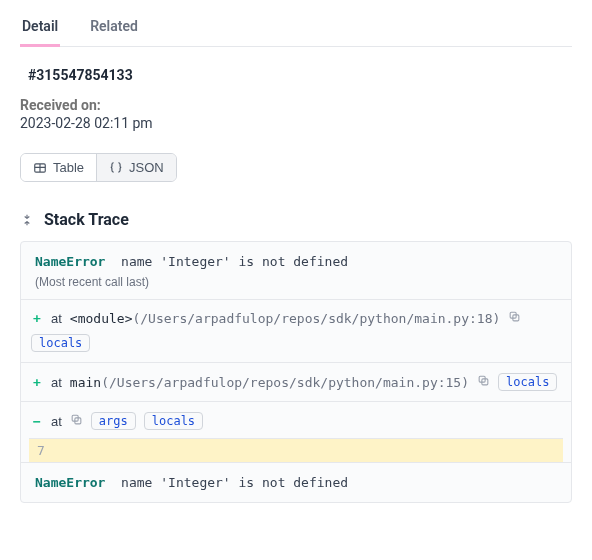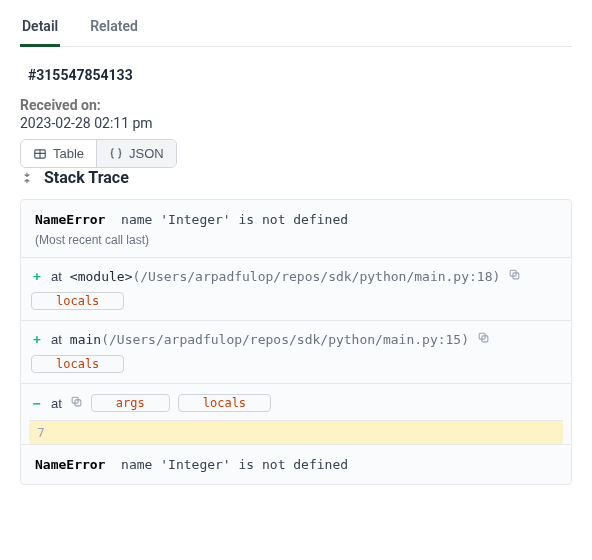--- a/index.html
+++ b/index.html
@@ -6,43 +6,43 @@
   body {
     font-family: -apple-system, BlinkMacSystemFont, "Segoe UI", Roboto, sans-serif;
     background: #fff;
     color: #384252;
     width: 592px;
     height: 560px;
     padding: 0 20px;
   }
   .tabs { display: flex; gap: 28px; border-bottom: 1px solid #e5e7eb; padding-top: 12px; }
   .tab { font-size: 14px; font-weight:600; color:#6b7280; padding: 6px 2px 10px 2px; cursor:pointer; }
-  .tab.active { color:#374151; border-bottom: 3px solid #14532d; margin-bottom:-1px;}
+  .tab.active { color:#374151; border-bottom: 3px solid #f9a8d4; margin-bottom:-1px;}
   h1.record-id { font-size: 14px; font-weight:700; color:#1f2937; margin: 20px 0 14px 8px; }
   .received-label { font-size:14px; font-weight:700; color:#737373; }
   .received-value { font-size:14px; color:#374151; margin-top:2px; }
-  .toggle-group { display:inline-flex; margin-top:8px; border:1px solid #d1d5db; border-radius:6px; overflow:hidden;justify-content:center; }
+  .toggle-group { display:inline-flex; margin-top:22px; border:1px solid #d1d5db; border-radius:6px; overflow:hidden;justify-content:center; }
   .toggle-btn { display:flex; align-items:center; gap:6px; font-size:13px; font-weight:500; color:#4b5563; padding:6px 12px; background:#f3f4f6; border:none; cursor:pointer;}
   .toggle-btn.active { background:#fff; }
   .toggle-btn + .toggle-btn { border-left:1px solid #d1d5db; }
   .icon { display:inline-flex; }
-  .section-head { display:flex; align-items:center; gap:10px; margin-bottom:12px;}
+  .section-head { display:flex; align-items:center; gap:10px; margin-top:28px; margin-bottom:12px;}
   .section-title { font-size:16px; font-weight:700; color:#1f2937; }
   .trace-box { border:1px solid #e5e7eb; border-radius:4px; background:#fafbfc; font-family: ui-monospace, SFMono-Regular, Menlo, Consolas, monospace; font-size:13px;}
   .err-head { padding:12px 14px 6px; }
-  .err-name { color:#000000; font-weight:600; }
+  .err-name { color:#0f766e; font-weight:600; }
   .err-msg { color:#374151; }
   .most-recent { color:#6b7280; font-size:12px; padding:0 14px 10px; font-family:-apple-system,BlinkMacSystemFont,sans-serif;}
   .frame { border-top:1px solid #e5e7eb; padding:10px 8px;}
   .frame-row { display:flex; align-items:center; gap:8px; flex-wrap:wrap; padding-left:2px;}
   .expander { color:#10b981; font-weight:700; width:12px; text-align:center; cursor:pointer; font-family:ui-monospace,monospace;}
   .at { font-weight:400; color:#374151; font-family:-apple-system,sans-serif; font-size:13px;}
   .func { color:#1f2937; }
   .path { color:#6b7280; }
-  .pill { border:1px solid #d1d5db; border-radius:4px; background:#f9fafb; color:#c2410c; font-size:12px; padding:1px 24px; font-family:ui-monospace,monospace; cursor:pointer;}
+  .pill { border:1px solid #d1d5db; border-radius:4px; background:#f9fafb; color:#1d4ed8; font-size:12px; padding:1px 7px; font-family:ui-monospace,monospace; cursor:pointer;}
   .copy-icon { color:#9ca3af; cursor:pointer; }
   .code-line { padding:4px 0 0 58px; }
   .kw-return { color:#1f2937; }
   .fn-call { color:#dc2626; }
   .highlight-line { background:#fef3c7; border-top:1px solid #e5e7eb; padding:4px 8px; display:flex; gap:10px;}
   .lineno { color:#9ca3af;}
   .err-foot { padding:12px 14px; border-top:1px solid #e5e7eb;}
 </style>
 </head>
 <body>

